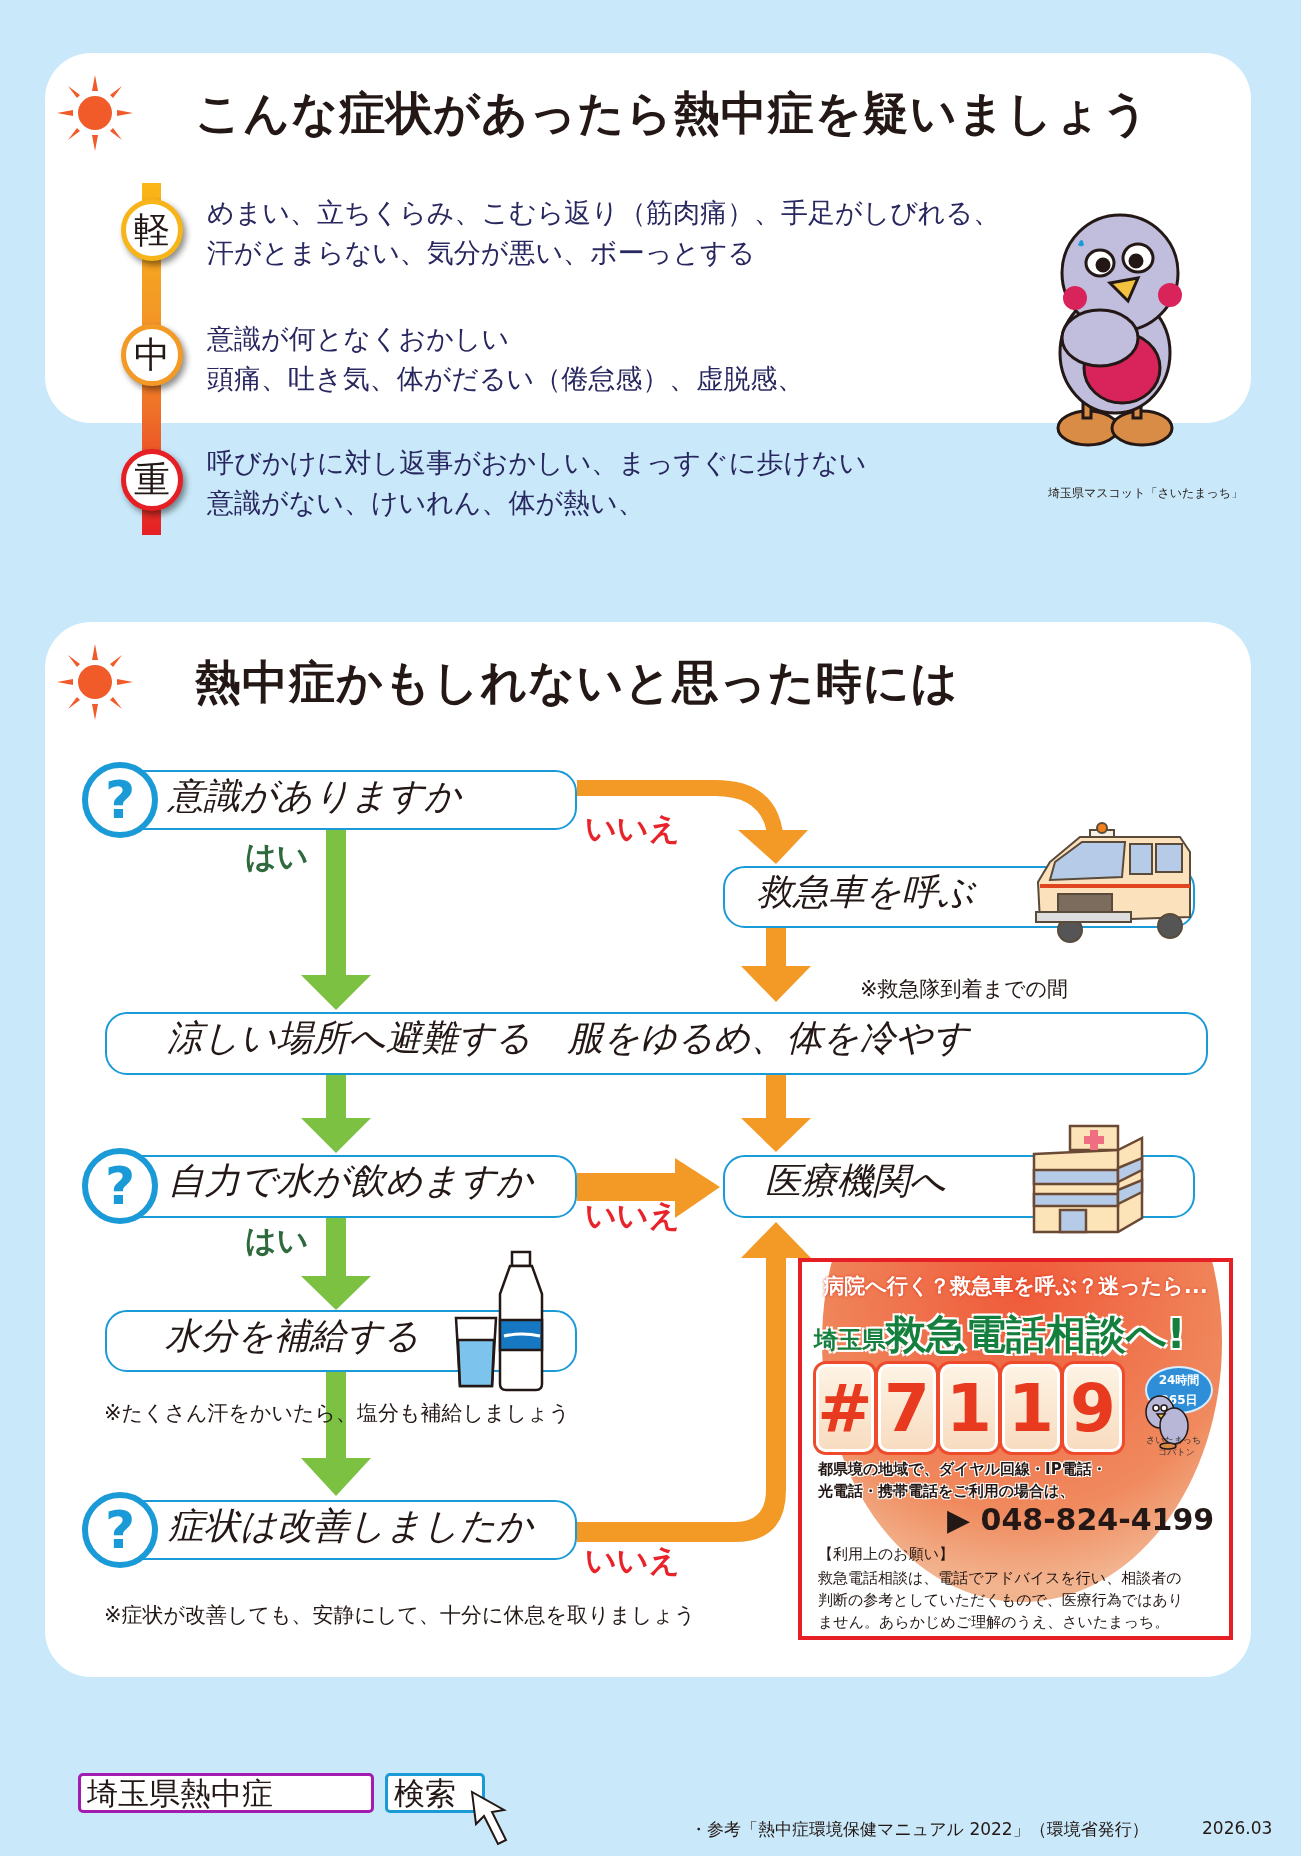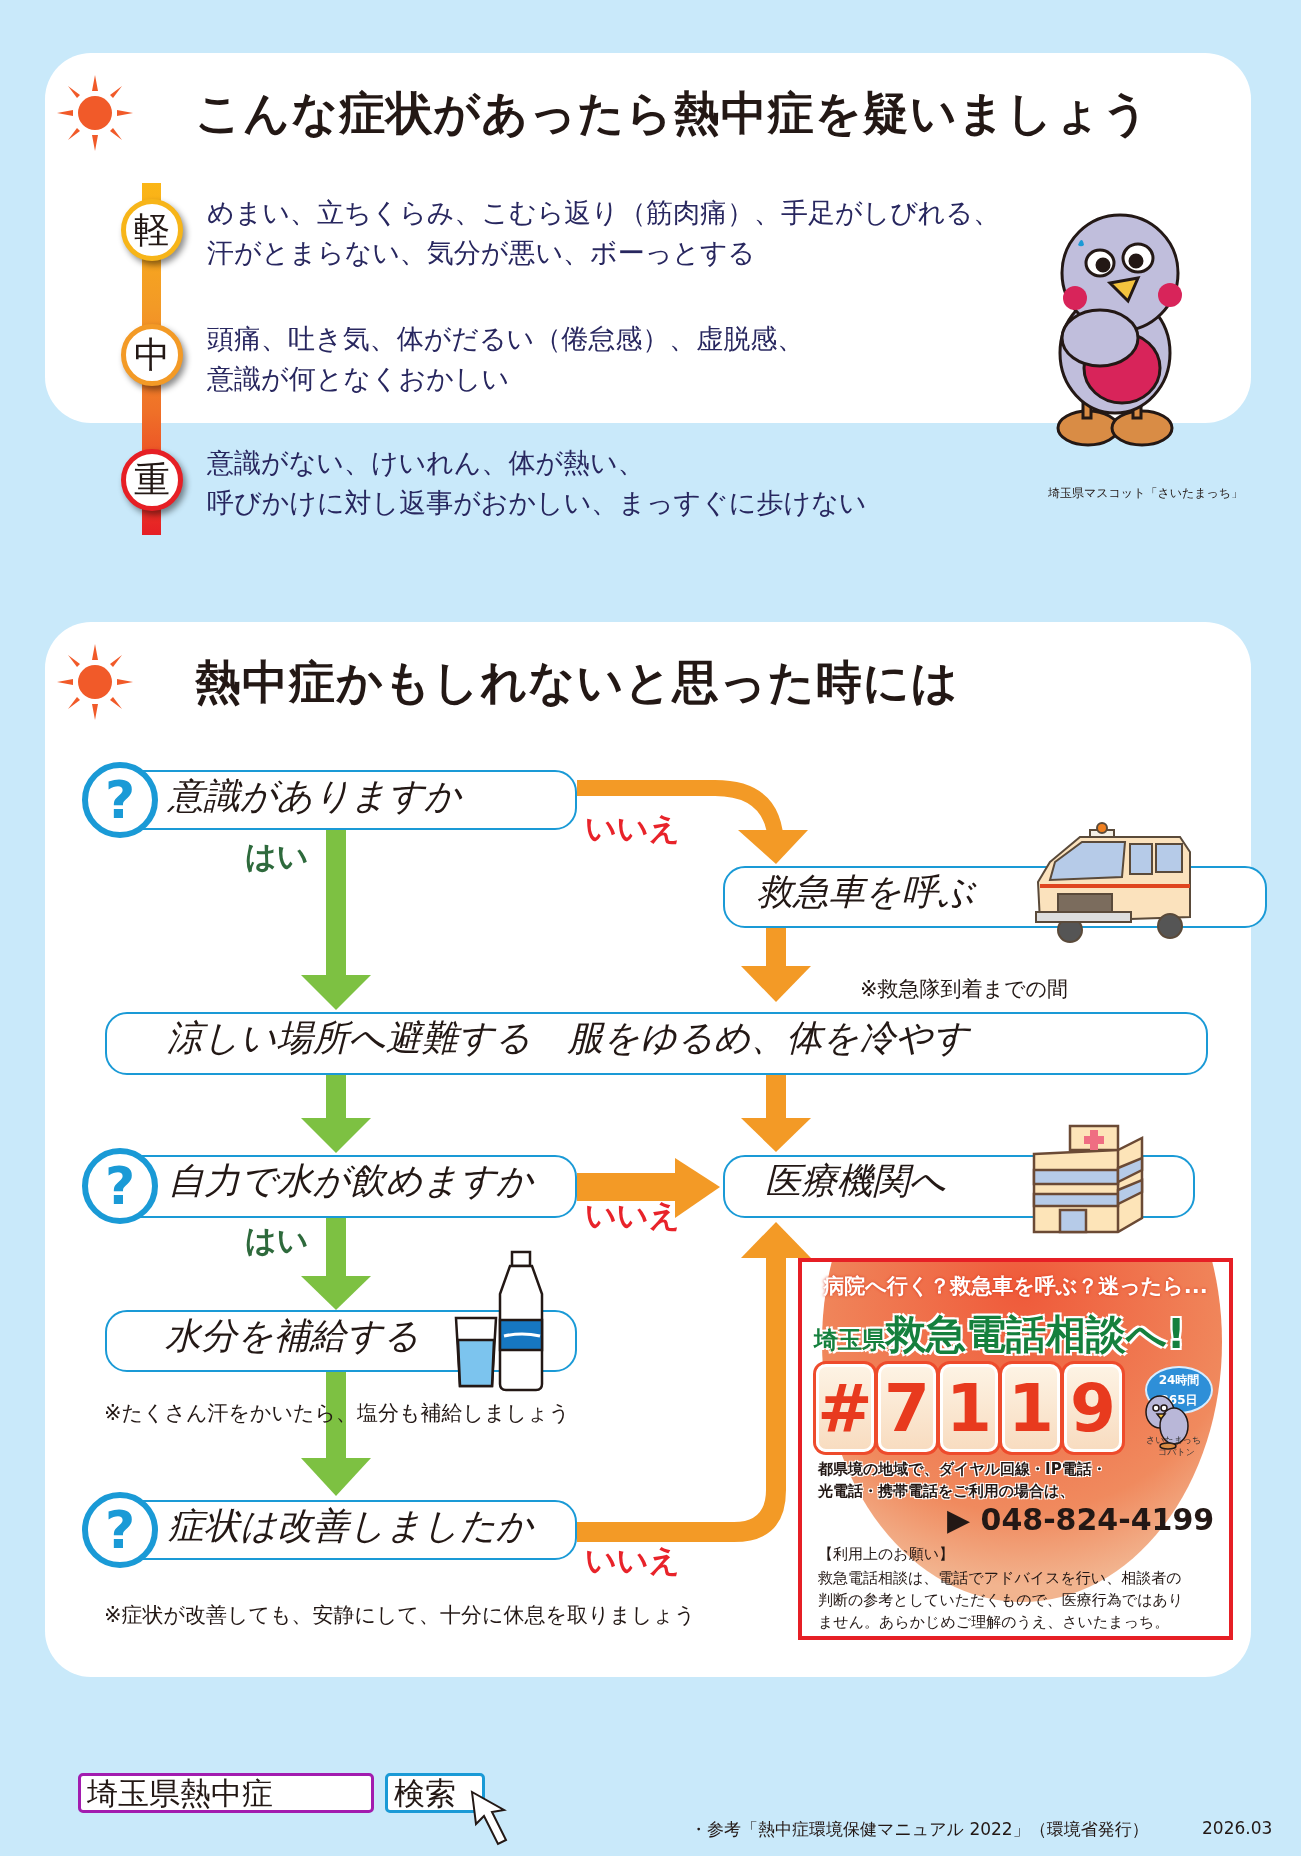--- a/index.html
+++ b/index.html
@@ -163,28 +163,28 @@
   <div class="sev-bar"></div>
 
   <div class="sev-circle" style="left:76px; top:146px; border-color:#f7b519;">軽</div>
   <div class="sev-text" style="top:140px;">
     <div>めまい、立ちくらみ、こむら返り（筋肉痛）、手足がしびれる、</div>
     <div>汗がとまらない、気分が悪い、ボーっとする</div>
   </div>
 
   <div class="sev-circle" style="left:76px; top:271px; border-color:#f39a26;">中</div>
   <div class="sev-text" style="top:266px;">
+    <div>意識が何となくおかしい</div>
     <div>頭痛、吐き気、体がだるい（倦怠感）、虚脱感、</div>
-    <div>意識が何となくおかしい</div>
   </div>
 
   <div class="sev-circle" style="left:76px; top:396px; border-color:#e61f25;">重</div>
   <div class="sev-text" style="top:390px;">
+    <div>呼びかけに対し返事がおかしい、まっすぐに歩けない</div>
     <div>意識がない、けいれん、体が熱い、</div>
-    <div>呼びかけに対し返事がおかしい、まっすぐに歩けない</div>
   </div>
 
   <svg style="position:absolute; left:995px; top:150px;" width="150" height="250" viewBox="0 0 150 250">
     <g stroke="#231815" stroke-width="3">
       <ellipse cx="48" cy="225" rx="30" ry="17" fill="#d98c45"></ellipse>
       <ellipse cx="102" cy="225" rx="30" ry="17" fill="#d98c45"></ellipse>
       <rect x="43" y="190" width="8" height="25" fill="#d98c45"></rect>
       <rect x="93" y="190" width="8" height="25" fill="#d98c45"></rect>
       <ellipse cx="75" cy="150" rx="55" ry="60" fill="#c0bedc"></ellipse>
       <ellipse cx="82" cy="165" rx="38" ry="35" fill="#d8245a"></ellipse>
@@ -249,21 +249,21 @@
   </g>
 </svg>
 
 <div class="fbox" style="left:94px; top:770px; width:483px; height:60px; padding-left:72px;">
   <span>意識がありますか</span>
 </div>
 <div class="qicon" style="left:82px; top:762px;">?</div>
 <div class="yes-label" style="left:245px; top:836px;">はい</div>
 <div class="no-label" style="left:585px; top:808px;">いいえ</div>
 
-<div class="fbox" style="left:723px; top:866px; width:544px; height:62px; padding-left:32px;">
+<div class="fbox" style="left:723px; top:866px; width:472px; height:62px; padding-left:32px;">
   <span>救急車を呼ぶ</span>
 </div>
 <svg style="position:absolute; left:1030px; top:822px;" width="165" height="125" viewBox="0 0 165 125">
   <g stroke="#5a4a3a" stroke-width="2">
     <rect x="60" y="8" width="24" height="10" fill="#f5f0e6"></rect>
     <circle cx="72" cy="6" r="5" fill="#f08020"></circle>
     <path d="M20 40 L50 15 L150 15 L160 30 L160 95 L10 100 L8 60 Z" fill="#fbe2bd"></path>
     <path d="M25 40 L52 20 L95 20 L92 55 L20 58 Z" fill="#b6cbe8"></path>
     <rect x="100" y="22" width="22" height="30" fill="#b6cbe8"></rect>
     <rect x="126" y="22" width="26" height="28" fill="#b6cbe8"></rect>

